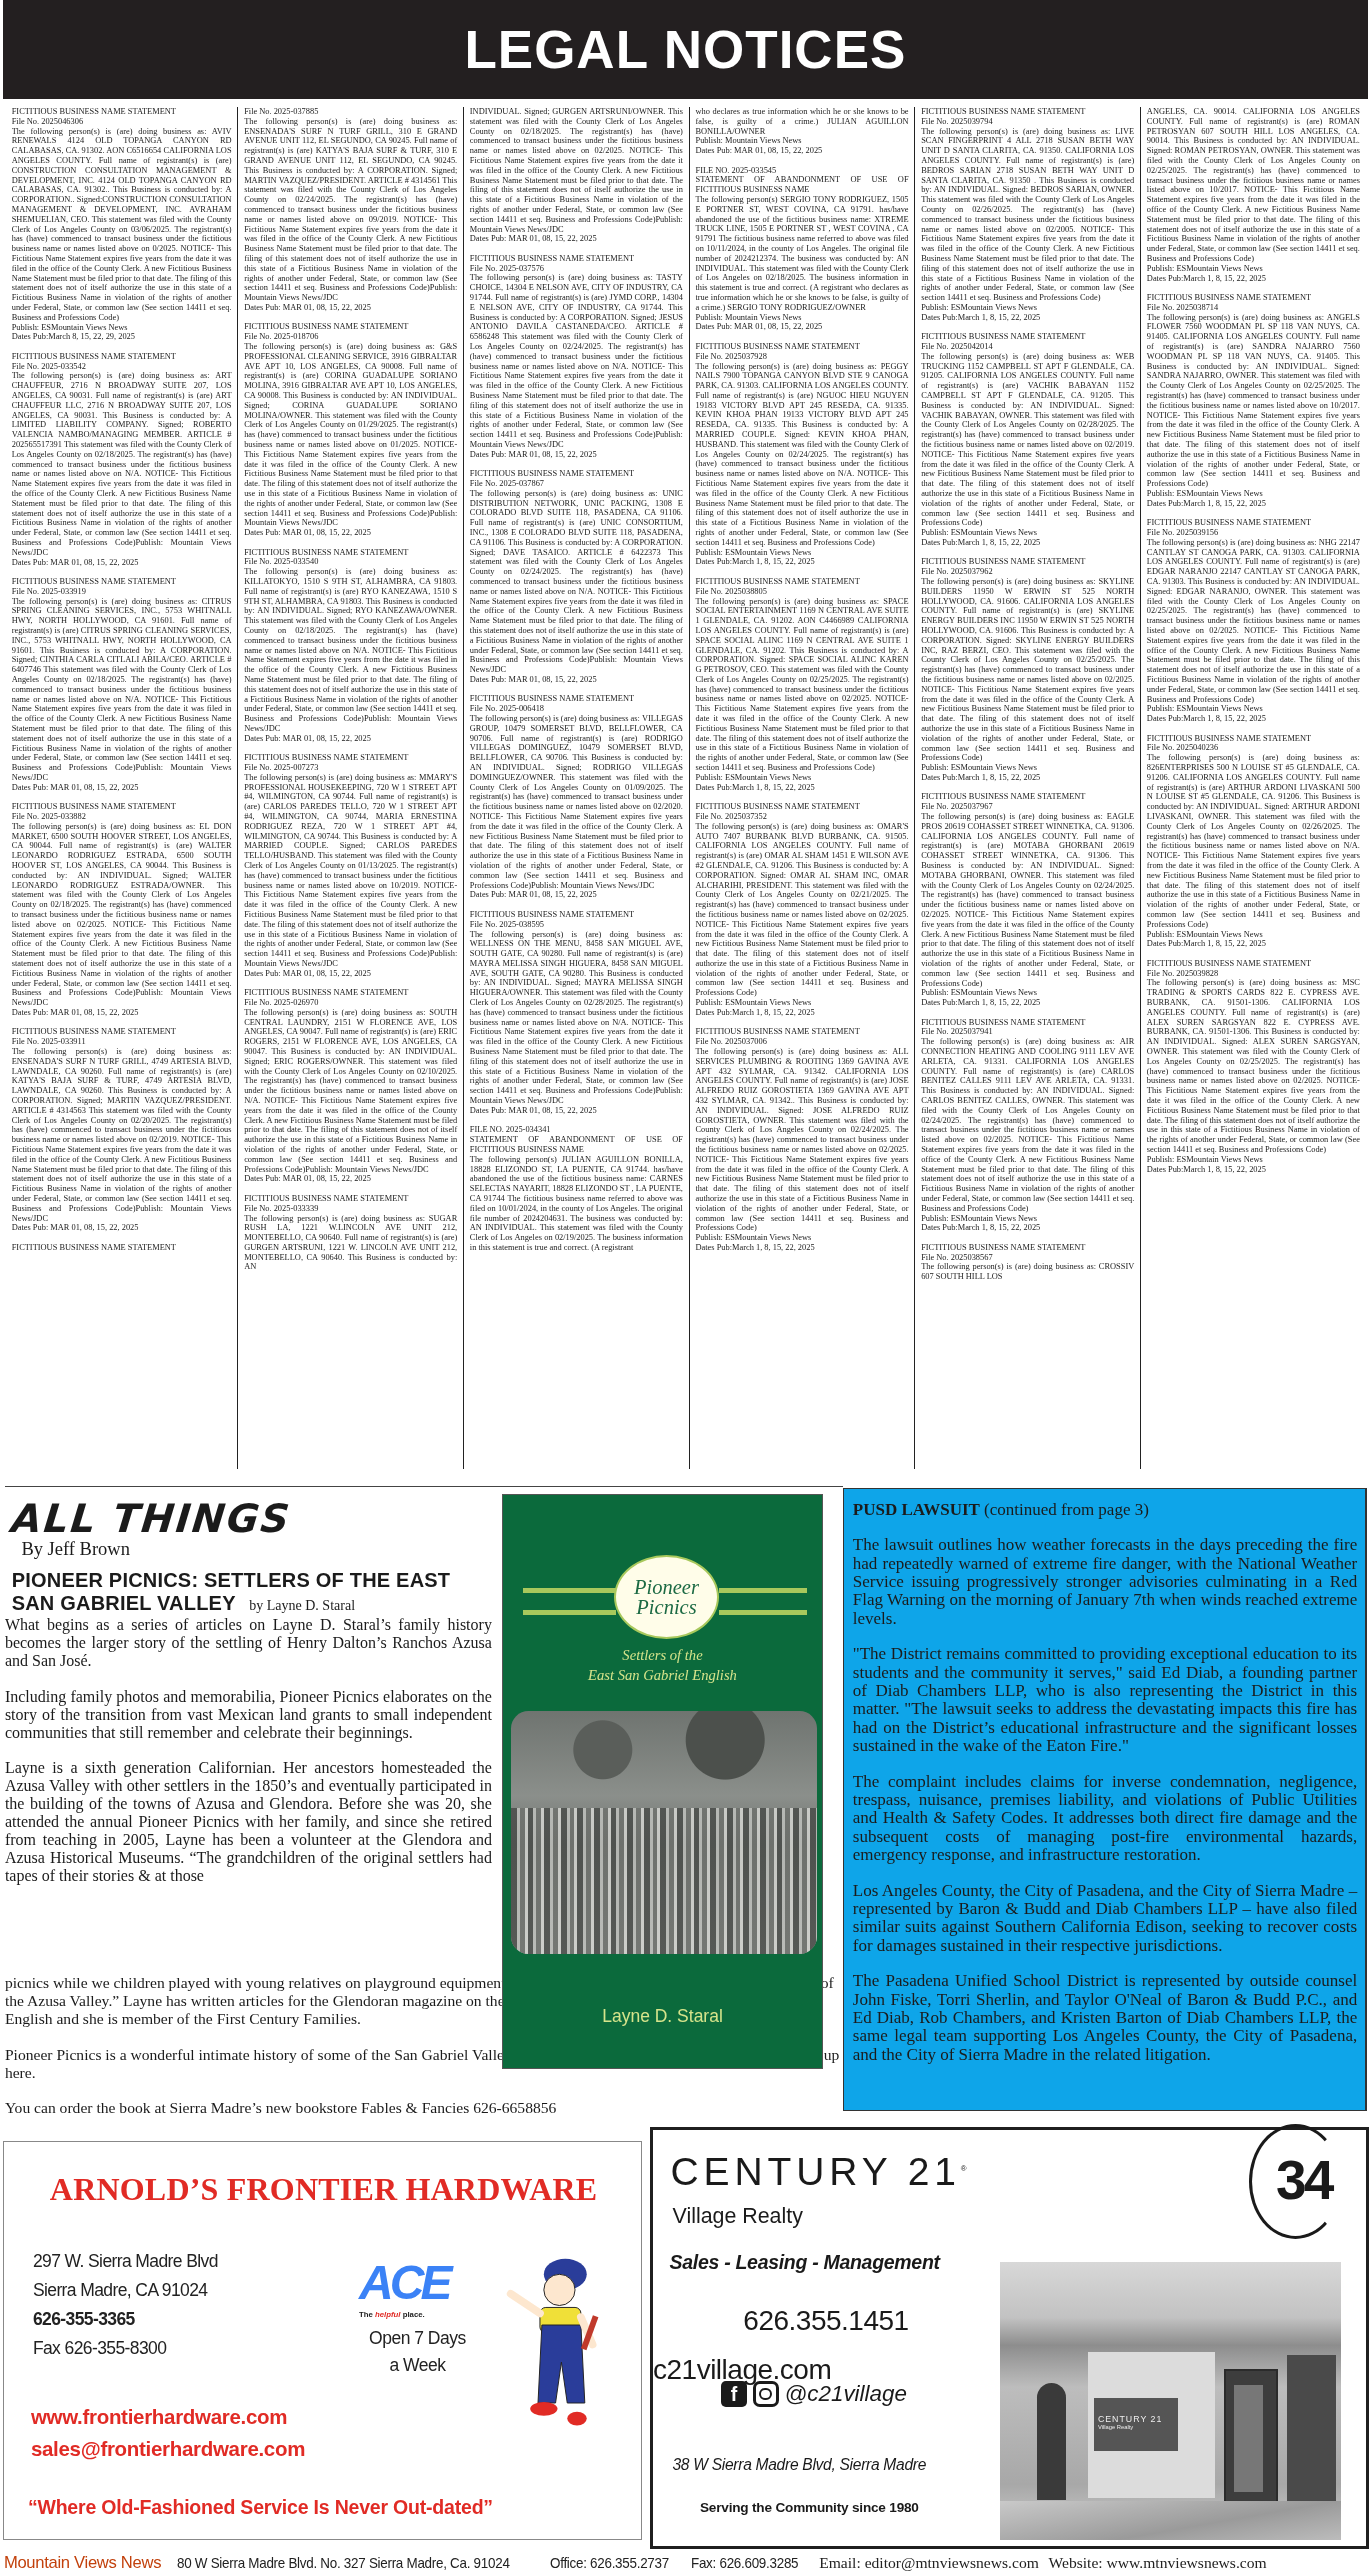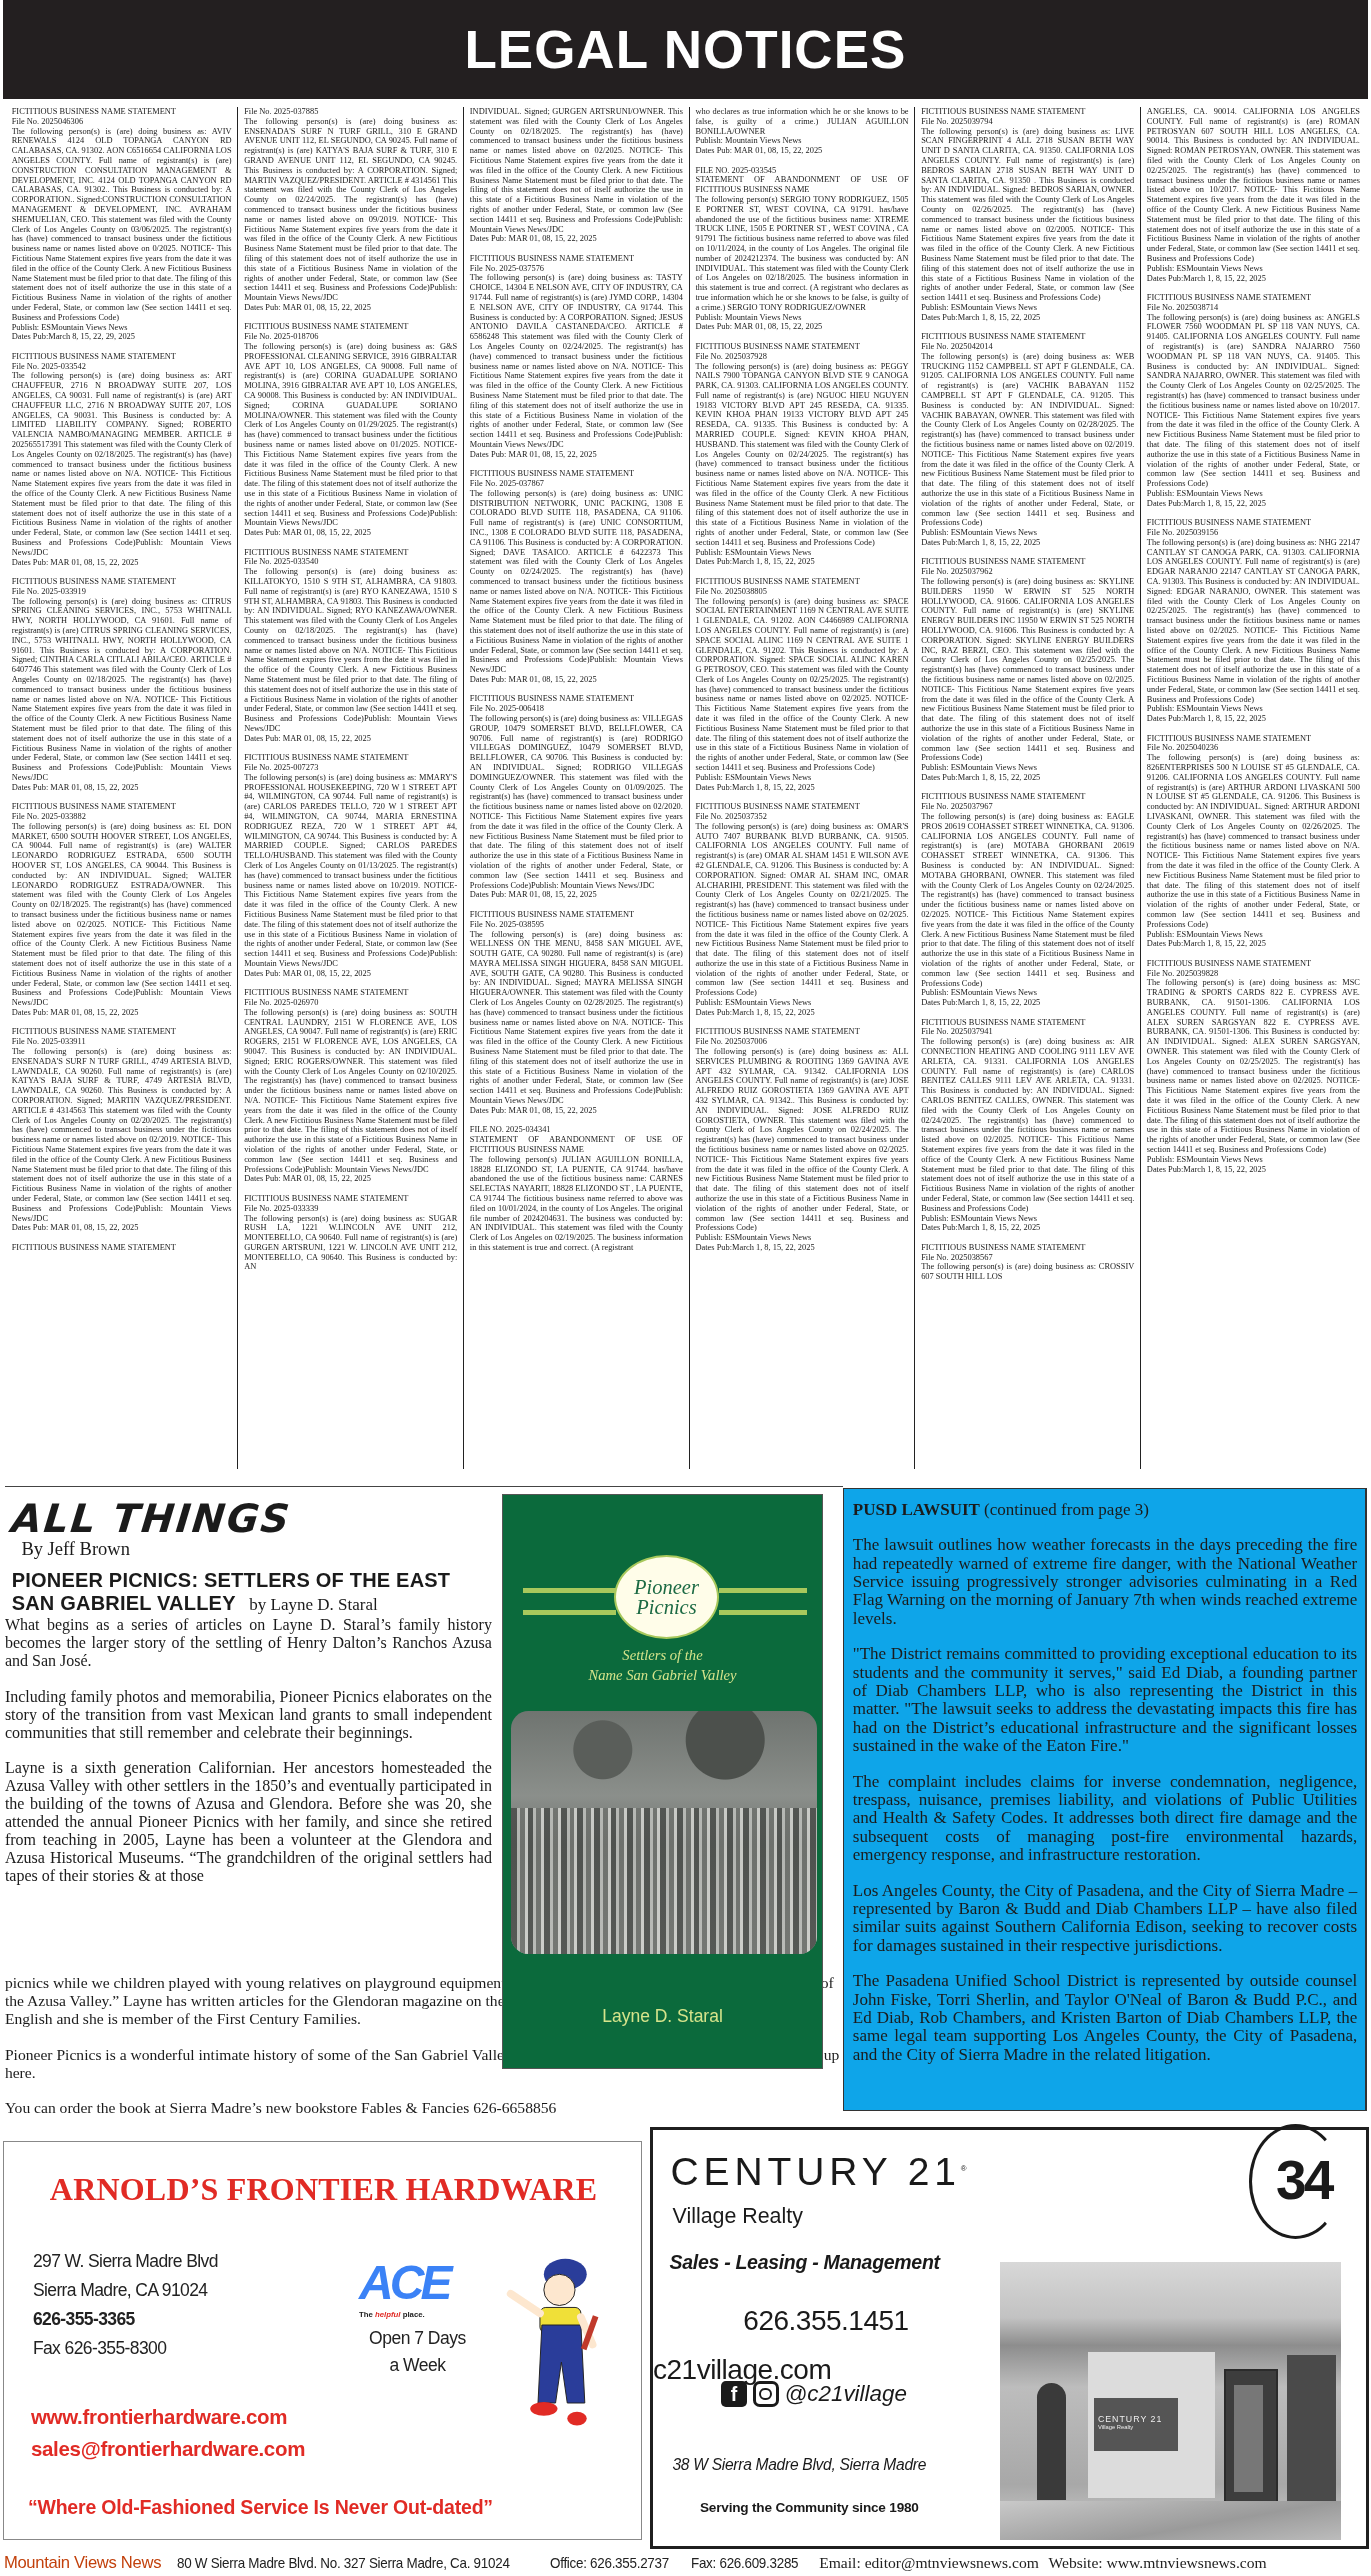--- a/index.html
+++ b/index.html
@@ -15,21 +15,21 @@
   .notice { font-size: 8.4px; line-height: 9.8px; text-align: justify; margin-bottom: 9.7px; hyphens: auto; }
   .notice .hd { display: block; }
   .notice .dates { display: block; }
 
   .hr-top { position: absolute; left: 4.9px; top: 1486px; width: 838px; height: 1px; background: #444; }
 
   .allthings { position: absolute; left: 11.7px; top: 1498px; width: 477px; }
   .allthings .logo { font-family: "DejaVu Sans", sans-serif; font-weight: 700; font-size: 39px; letter-spacing: 1.9px; line-height: 41px; font-style: italic; transform: skewX(-6deg); }
   .allthings .byline { font-size: 18.5px; margin-top: 0px; padding-left: 9.7px; }
   .headline { position: absolute; left: 11.7px; top: 1569px; width: 487px; font-family: "Liberation Sans", "DejaVu Sans", sans-serif; font-weight: 700; font-size: 20px; line-height: 23.4px; letter-spacing: 0.2px; }
-  .headline .by { font-family: "Liberation Serif", serif; font-weight: 400; font-size: 17px; margin-left: 13.6px; letter-spacing: 0; }
+  .headline .by { font-family: "Liberation Serif", serif; font-weight: 400; font-size: 14px; margin-left: 13.6px; letter-spacing: 0; }
 
   .article { position: absolute; left: 4.9px; top: 1616px; width: 487px; font-size: 16px; line-height: 18px; text-align: justify; }
   .article p { margin-bottom: 17.5px; }
   .article-wide { position: absolute; left: 4.9px; top: 1974px; width: 838px; font-family: "Liberation Sans Narrow", "Liberation Serif", serif; font-size: 15.6px; line-height: 18px; }
   .article-wide p { margin-bottom: 17.5px; }
 
   .book { position: absolute; left: 502px; top: 1494px; width: 321px; height: 575px; border: 1px solid #555; background: #0b6a3c; overflow: hidden; }
   .book .line { position: absolute; height: 4.9px; background: #a8c85c; }
   .book .oval { position: absolute; left: 111px; top: 60px; width: 105px; height: 84px; border-radius: 50%; background: #fffde9; border: 2.9px solid #a8c85c; display: flex; flex-direction: column; align-items: center; justify-content: center; color: #1c6a44; font-style: italic; font-size: 20.5px; line-height: 20.5px; }
   .book .sub { position: absolute; left: 0; width: 100%; top: 151px; text-align: center; color: #d6e48b; font-style: italic; font-size: 14.6px; line-height: 19.5px; }
@@ -170,21 +170,21 @@
   <div class="line" style="left:19.5px; top:93px; width:93px;"></div>
   <div class="line" style="left:19.5px; top:115px; width:93px;"></div>
   <div class="line" style="left:216px; top:93px; width:88px;"></div>
   <div class="line" style="left:216px; top:115px; width:88px;"></div>
   <div class="oval">
     <span>Pioneer</span>
     <span>Picnics</span>
   </div>
   <div class="sub">
     <div>Settlers of the</div>
-    <div>Name San Gabriel Valley</div>
+    <div>East San Gabriel English</div>
   </div>
   <div class="photo">
     <div class="trees"></div>
     <div class="crowd"></div>
   </div>
   <div class="author">Layne D. Staral</div>
 </figure>
 
 <aside class="pusd">
   <div class="kicker">

